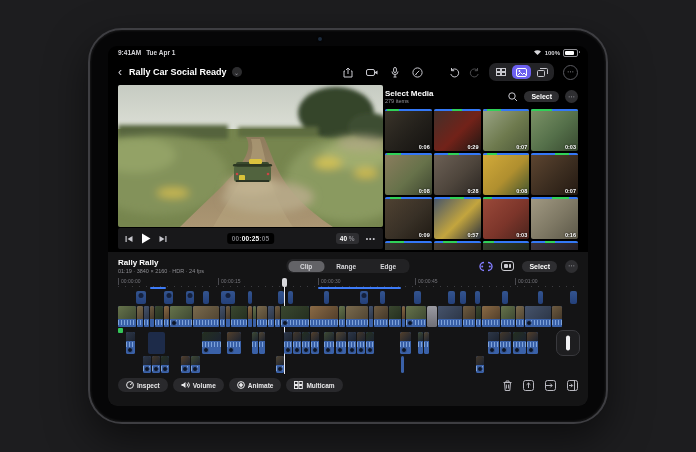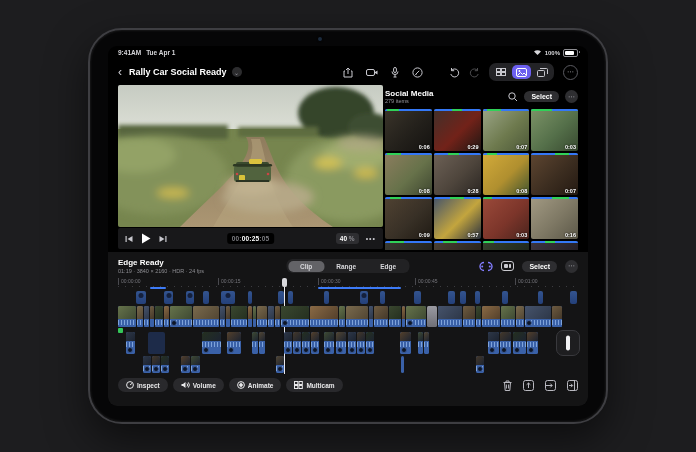--- a/index.html
+++ b/index.html
@@ -281,21 +281,21 @@
         <div class="vright">
           <span class="zoom-pill"><span>40</span> <span class="pct">%</span></span>
           <span class="dots">•••</span>
         </div>
       </div>
     </div>
 
     <div class="panel">
       <div class="panel-head">
         <div>
-          <div class="panel-title">Social Media</div>
+          <div class="panel-title">Select Media</div>
           <div class="panel-count">279 items</div>
         </div>
         <div class="panel-right">
           <span class="icn">
             <svg width="10" height="10" viewBox="0 0 10 10">
                 <circle cx="4" cy="4" r="3.2" fill="none" stroke="#c9c9cf"></circle>
                 <path d="M6.5 6.5 L9 9" stroke="#c9c9cf"></path>
               </svg>
           </span>
           <span class="pill">Select</span>
@@ -382,21 +382,21 @@
             <div class="ub"></div>
             <div class="fv" style="left: 30%; width: 20%;"></div>
             <div class="dur"></div>
           </div>
         </div>
     </div>
 
     <div class="timeline">
       <div class="tl-head">
         <div>
-          <div class="tl-title">Edge Ready</div>
+          <div class="tl-title">Rally Rally</div>
           <div class="tl-meta">01:19 · 3840 × 2160 · HDR · 24 fps</div>
         </div>
         <div class="seg">
           <span class="on">Clip</span>
           <span>Range</span>
           <span>Edge</span>
         </div>
         <div class="tl-right">
           <span class="icn">
             <svg width="14" height="11" viewBox="0 0 14 11">

